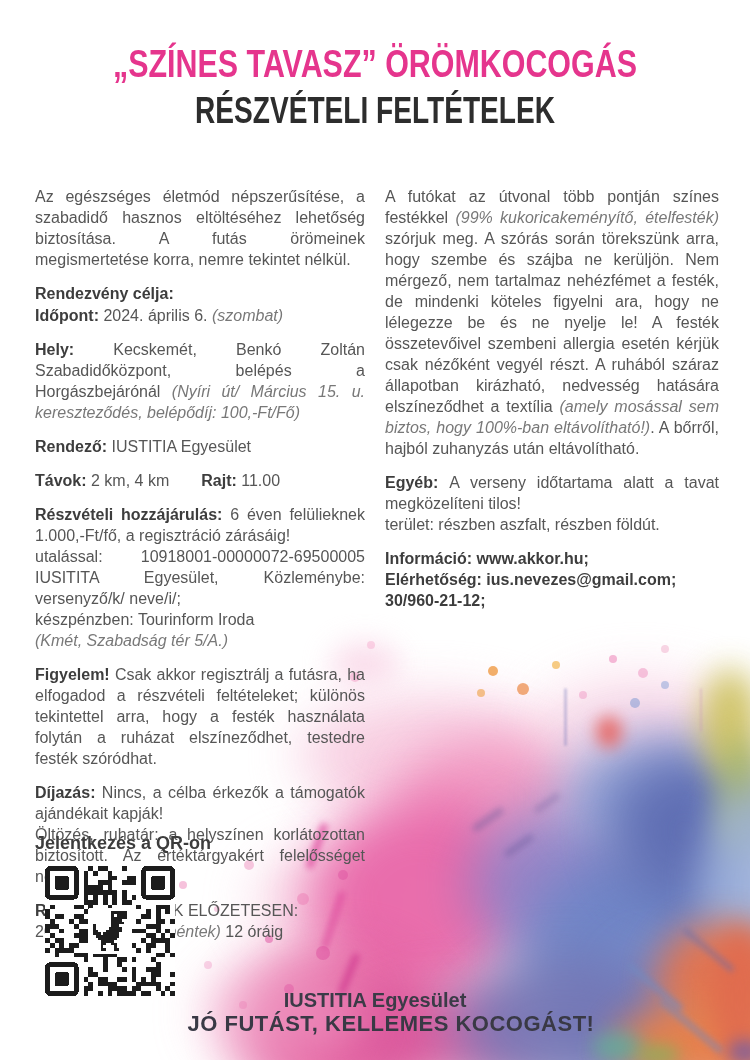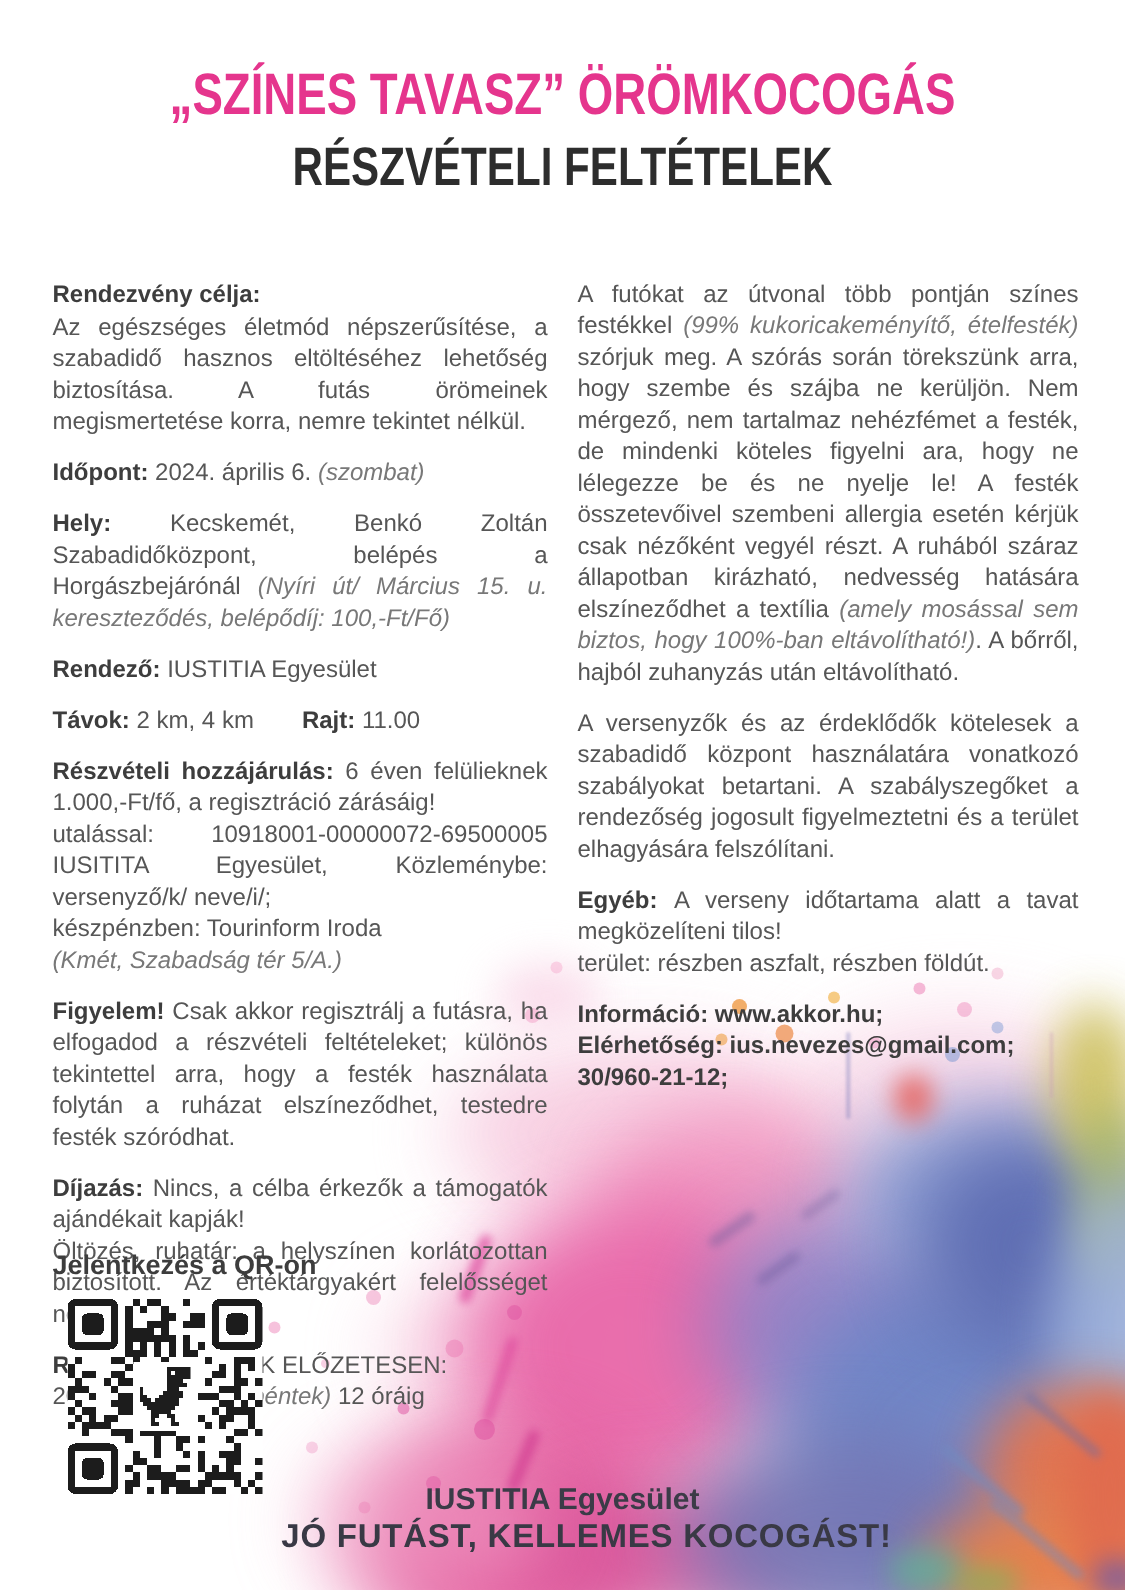--- a/index.html
+++ b/index.html
@@ -109,38 +109,37 @@
     580px 692px 0 1px rgba(236,120,178,.35), 662px 646px 0 1px rgba(236,140,180,.35),
     632px 700px 0 2px rgba(120,150,210,.5), 662px 682px 0 1px rgba(120,150,210,.45);"></div>
 </div>
 
 <div class="layer" id="content">
 
   <div class="main-title">„SZÍNES TAVASZ” ÖRÖMKOCOGÁS</div>
   <div class="sub-title">RÉSZVÉTELI FELTÉTELEK</div>
 
   <div class="col col-left">
+    <p class="para"><span class="run-n">Az egészséges életmód népszerűsítése, a szabadidő hasznos eltöltéséhez lehetőség biztosítása. A futás örömeinek megismertetése korra, nemre tekintet nélkül.</span></p>
     <p class="para tight"><span class="run-b">Rendezvény célja:</span></p>
-    <p class="para"><span class="run-n">Az egészséges életmód népszerűsítése, a szabadidő hasznos eltöltéséhez lehetőség biztosítása. A futás örömeinek megismertetése korra, nemre tekintet nélkül.</span></p>
     <p class="para"><span class="run-b">Időpont:</span><span class="run-n">  2024. április 6. </span><span class="run-i">(szombat)</span></p>
     <p class="para"><span class="run-b">Hely: </span><span class="run-n">Kecskemét, Benkó Zoltán Szabadidőközpont, belépés a Horgászbejárónál </span><span class="run-i">(Nyíri út/ Március 15. u. kereszteződés, belépődíj: 100,-Ft/Fő)</span></p>
     <p class="para"><span class="run-b">Rendező: </span><span class="run-n">IUSTITIA Egyesület</span></p>
     <div class="para duo">
       <span><span class="run-b">Távok: </span><span class="run-n">2 km, 4 km</span></span>
       <span><span class="run-b">Rajt: </span><span class="run-n">11.00</span></span>
     </div>
     <p class="para"><span class="run-b">Részvételi hozzájárulás: </span><span class="run-n">6 éven felülieknek 1.000,-Ft/fő, a regisztráció zárásáig!</span><br><span class="run-n">utalással: 10918001-00000072-69500005 IUSITITA Egyesület, Közleménybe: versenyző/k/ neve/i/;</span><br><span class="run-n">készpénzben: Tourinform Iroda</span><br><span class="run-i">(Kmét, Szabadság tér 5/A.)</span></p>
     <p class="para"><span class="run-b">Figyelem! </span><span class="run-n">Csak akkor regisztrálj a futásra, ha elfogadod a részvételi feltételeket; különös tekintettel arra, hogy a festék használata folytán a ruházat elszíneződhet, testedre festék szóródhat.</span></p>
     <p class="para"><span class="run-b">Díjazás: </span><span class="run-n">Nincs, a célba érkezők a támogatók ajándékait kapják!</span><br><span class="run-n">Öltözés, ruhatár: a helyszínen korlátozottan biztosított. Az értéktárgyakért felelősséget nem vállalunk!</span></p>
     <p class="para"><span class="run-b">Regisztráció: </span><span class="run-n">CSAK ELŐZETESEN:</span><br><span class="run-n">2024.március 29. </span><span class="run-i">(péntek)</span><span class="run-n"> 12 óráig</span></p>
   </div>
 
   <div class="col col-right">
     <p class="para"><span class="run-n">A futókat az útvonal több pontján színes festékkel </span><span class="run-i">(99% kukoricakeményítő, ételfesték)</span><span class="run-n"> szórjuk meg. A szórás során törekszünk arra, hogy szembe és szájba ne kerüljön. Nem mérgező, nem tartalmaz nehézfémet a festék, de mindenki köteles figyelni ara, hogy ne lélegezze be és ne nyelje le! A festék összetevőivel szembeni allergia esetén kérjük csak nézőként vegyél részt. A ruhából száraz állapotban kirázható, nedvesség hatására elszíneződhet a textília </span><span class="run-i">(amely mosással sem biztos, hogy 100%-ban eltávolítható!)</span><span class="run-n">. A bőrről, hajból zuhanyzás után eltávolítható.</span></p>
-    <p class="para"><span class="run-n">A versenyzők és az érdeklődők kötelesek a szabadidő központ használatára vonatkozó szabályokat betartani. A szabályszegőket a rendezőség jogosult figyelmeztetni és a terület elhagyására felszólítani.</span></p>
     <p class="para"><span class="run-b">Egyéb: </span><span class="run-n">A verseny időtartama alatt a tavat megközelíteni tilos!</span><br><span class="run-n">terület: részben aszfalt, részben földút.</span></p>
     <p class="para"><span class="run-b">Információ:  www.akkor.hu;</span><br><span class="run-b">Elérhetőség: ius.nevezes@gmail.com;</span><br><span class="run-b">30/960-21-12;</span></p>
   </div>
 
   <div class="qr-heading">Jelentkezés a QR-on</div>
   <div class="qr">
     <svg class="qrmods" viewBox="0 0 27 27" shape-rendering="crispEdges" fill="#1c1c1c">
         <rect x="9" y="0" width="1" height="1"></rect>
         <rect x="11" y="0" width="1" height="1"></rect>
         <rect x="12" y="0" width="1" height="1"></rect>

